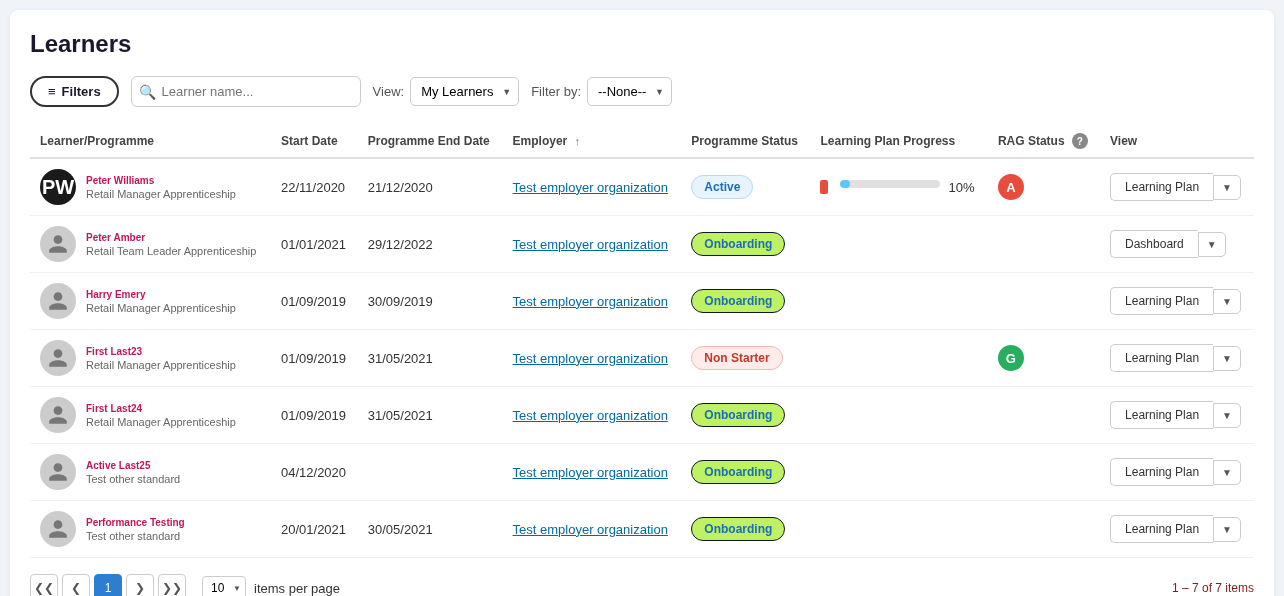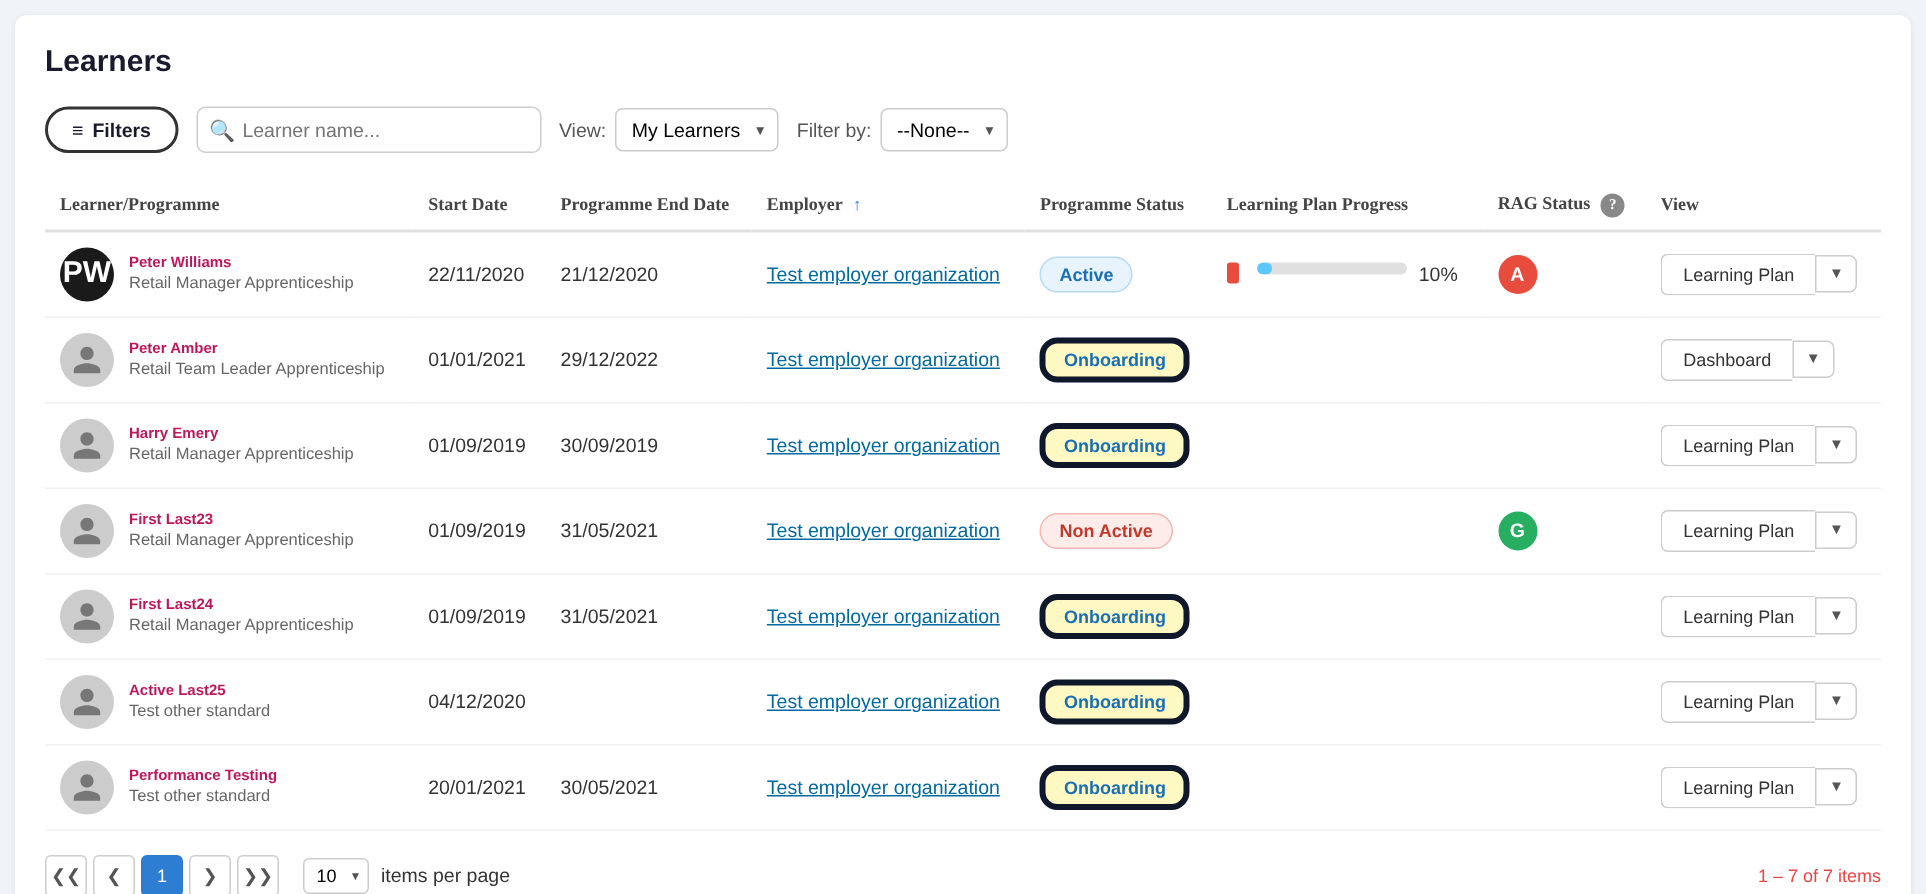--- a/index.html
+++ b/index.html
@@ -11,21 +11,21 @@
     }
     .page-wrapper {
       background: #fff;
       margin: 10px;
       border-radius: 8px;
       padding: 20px;
       min-height: 570px;
       box-shadow: 0 1px 4px rgba(0,0,0,0.08);
     }
     .page-title {
-      font-size: 20px;
+      font-size: 24px;
       font-weight: 700;
       color: #1a1a2e;
       margin-bottom: 18px;
     }
     .toolbar {
       display: flex;
       align-items: center;
       gap: 12px;
       margin-bottom: 18px;
     }
@@ -104,21 +104,20 @@
     thead tr {
       border-bottom: 2px solid #e0e0e0;
     }
     th {
       text-align: left;
       padding: 8px 10px;
       font-size: 12px;
       font-weight: 600;
       color: #444;
       white-space: nowrap;
-      font-family: Liberation Serif, serif;
     }
     td {
       padding: 10px 10px;
       border-bottom: 1px solid #f0f0f0;
       vertical-align: middle;
     }
     .learner-cell {
       display: flex;
       align-items: center;
       gap: 10px;
@@ -167,23 +166,23 @@
       border-radius: 12px;
       font-size: 12px;
       font-weight: 700;
     }
     .status-active {
       background: #e8f4fd;
       color: #1a6eb5;
       border: 1px solid #b8d9f0;
     }
     .status-onboarding {
-      background: #fef9c3;
+      background: #bef264;
       color: #1a6eb5;
-      border: 4px solid #0f172a;
+      border: 1px solid #0f172a;
     }
     .status-non-starter {
       background: #fdecea;
       color: #c0392b;
       border: 1px solid #f5b7b1;
     }
     .progress-cell {
       display: flex;
       align-items: flex-start;
       gap: 8px;
@@ -319,21 +318,21 @@
       position: absolute;
       right: 5px;
       top: 50%;
       transform: translateY(-50%);
       pointer-events: none;
       color: #555;
     }
     .items-info {
       margin-left: auto;
       font-size: 12px;
-      color: #ef4444;
+      color: #7f1d1d;
     }
   </style>
 </head>
 <body>
 
 <div class="page-wrapper">
   <div class="page-title">Learners</div>
 
   <div class="toolbar">
     <button class="filters-btn">
@@ -496,21 +495,21 @@
           <div class="learner-programme">Retail Manager Apprenticeship</div>
         </div>
       </div>
     </td>
     <td>01/09/2019</td>
     <td>31/05/2021</td>
     <td>
       <span class="link-text">Test employer organization</span>
     </td>
     <td>
-      <span class="status-badge status-non-starter">Non Active</span>
+      <span class="status-badge status-non-starter">Non Starter</span>
     </td>
     <td></td>
     <td><span class="rag-badge rag-g">G</span></td>
     <td>
       <div class="view-btn-wrapper">
         <button class="view-btn">Learning Plan</button>
         <button class="view-btn-arrow">▼</button>
       </div>
     </td>
   </tr>

